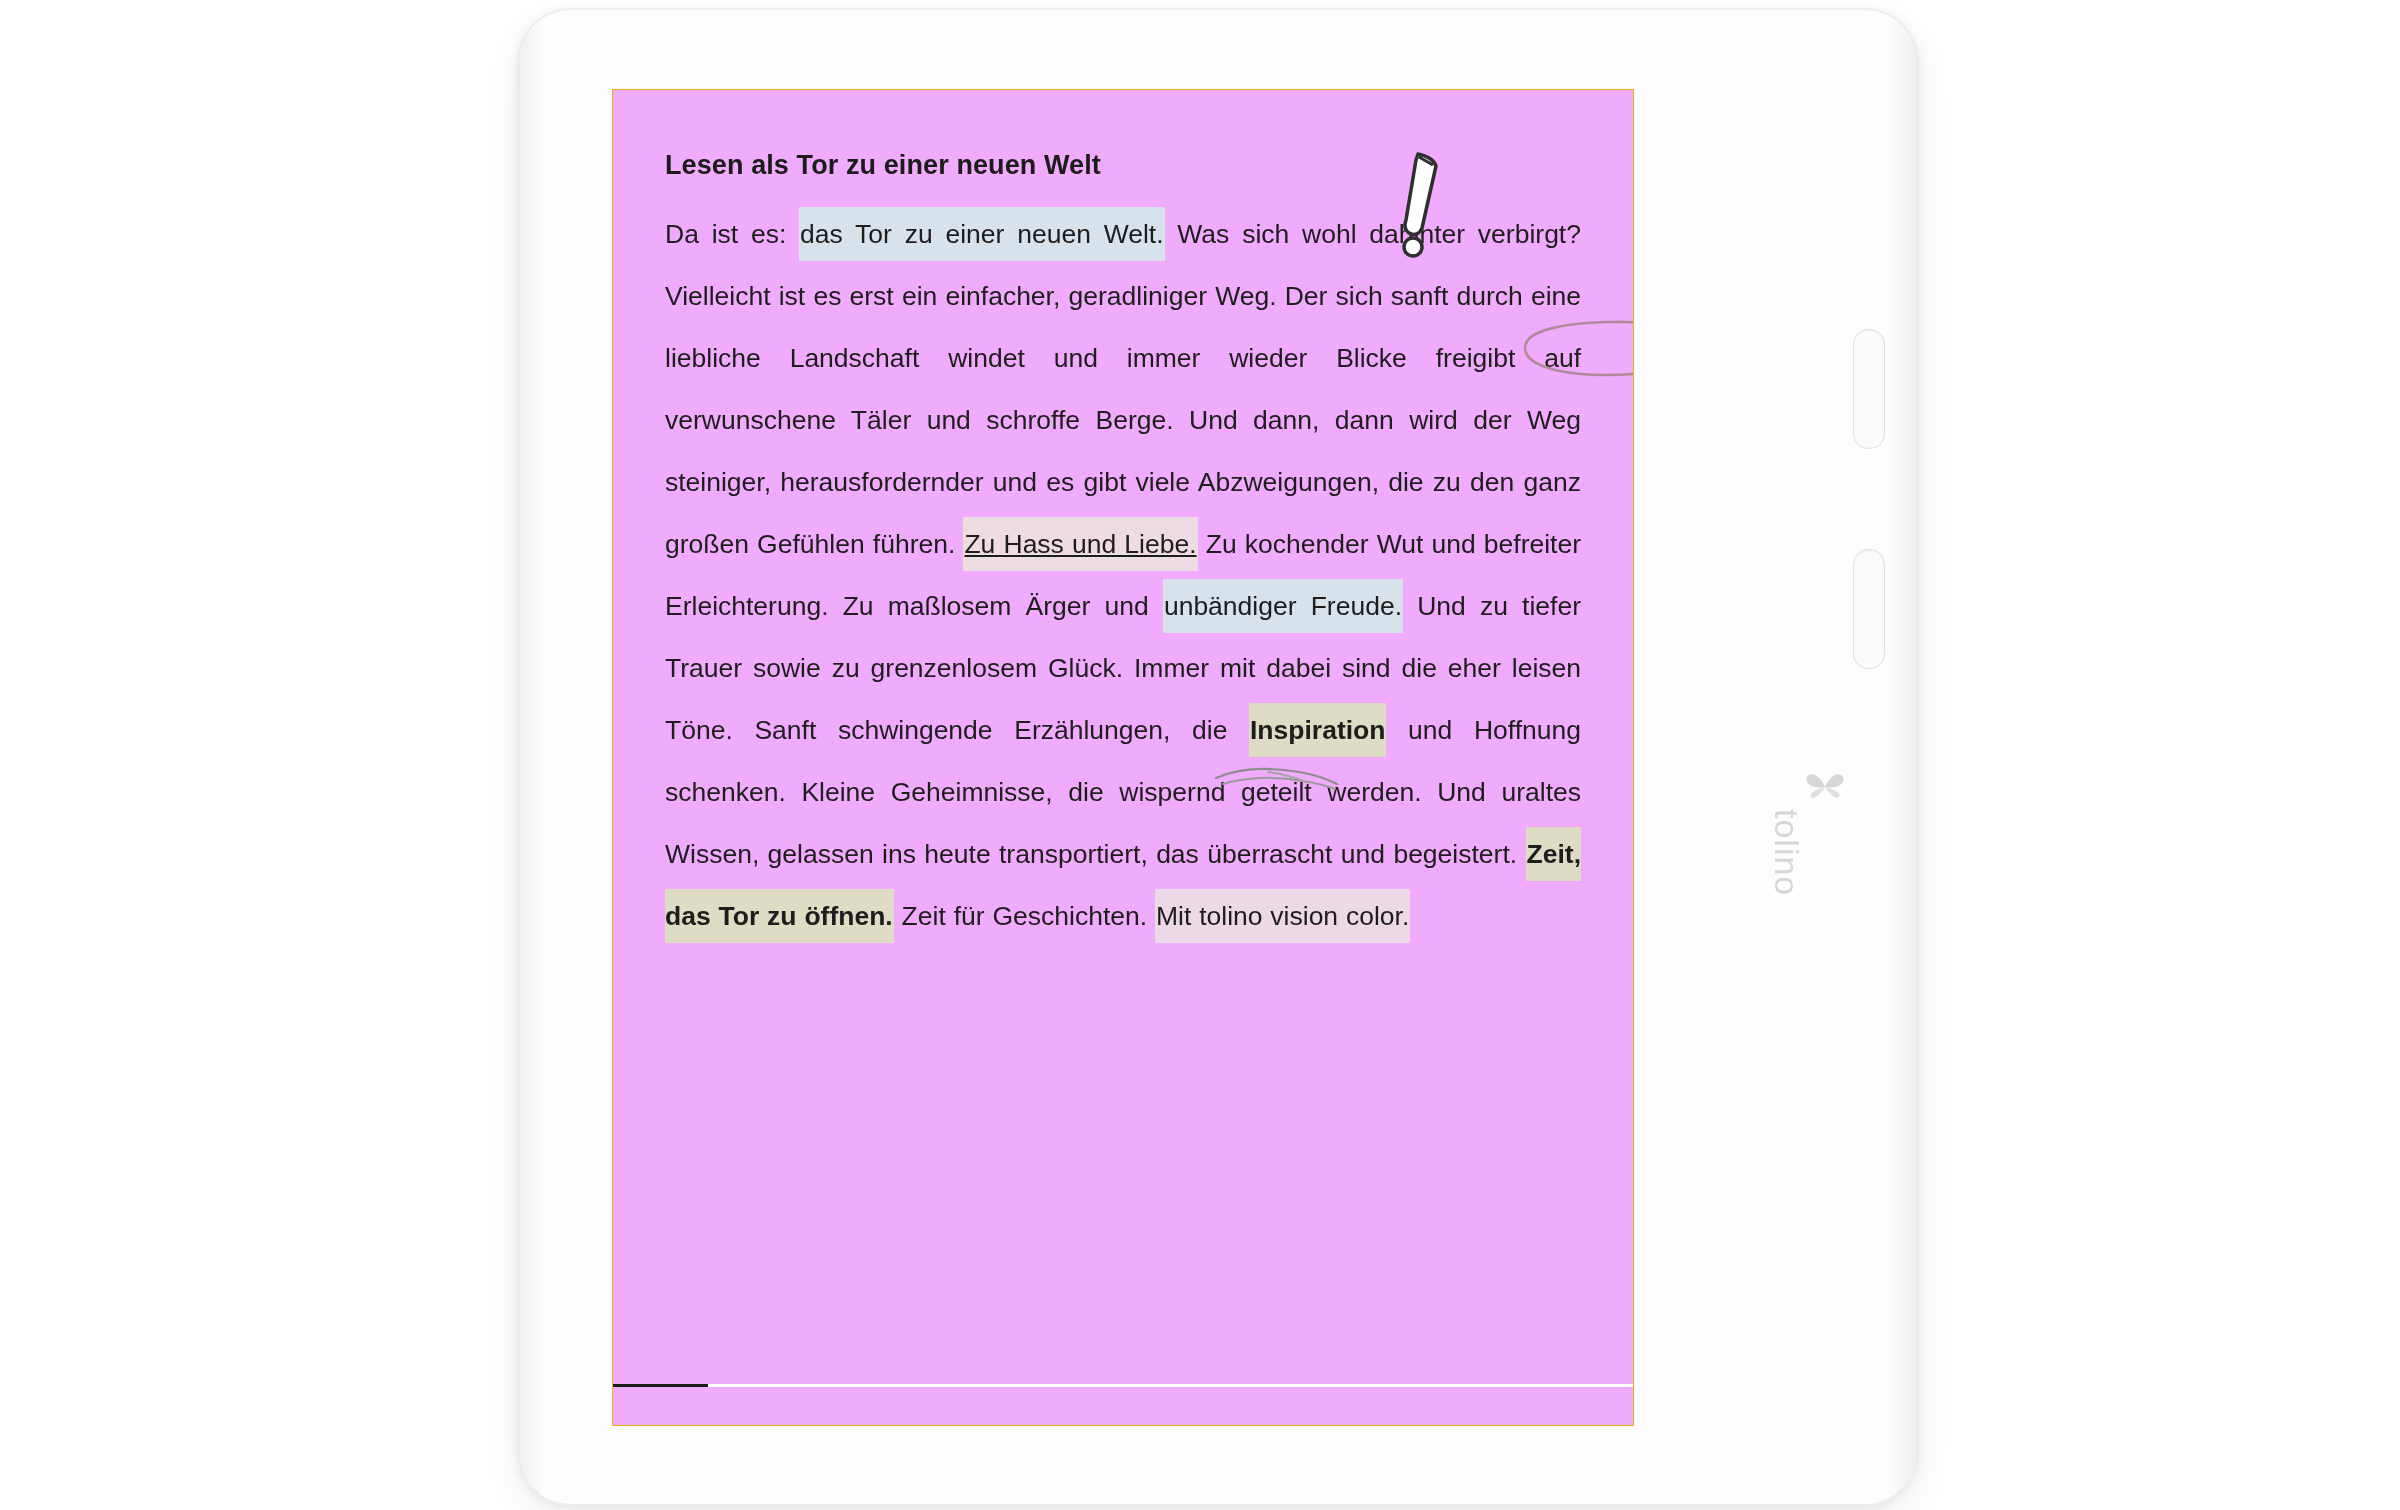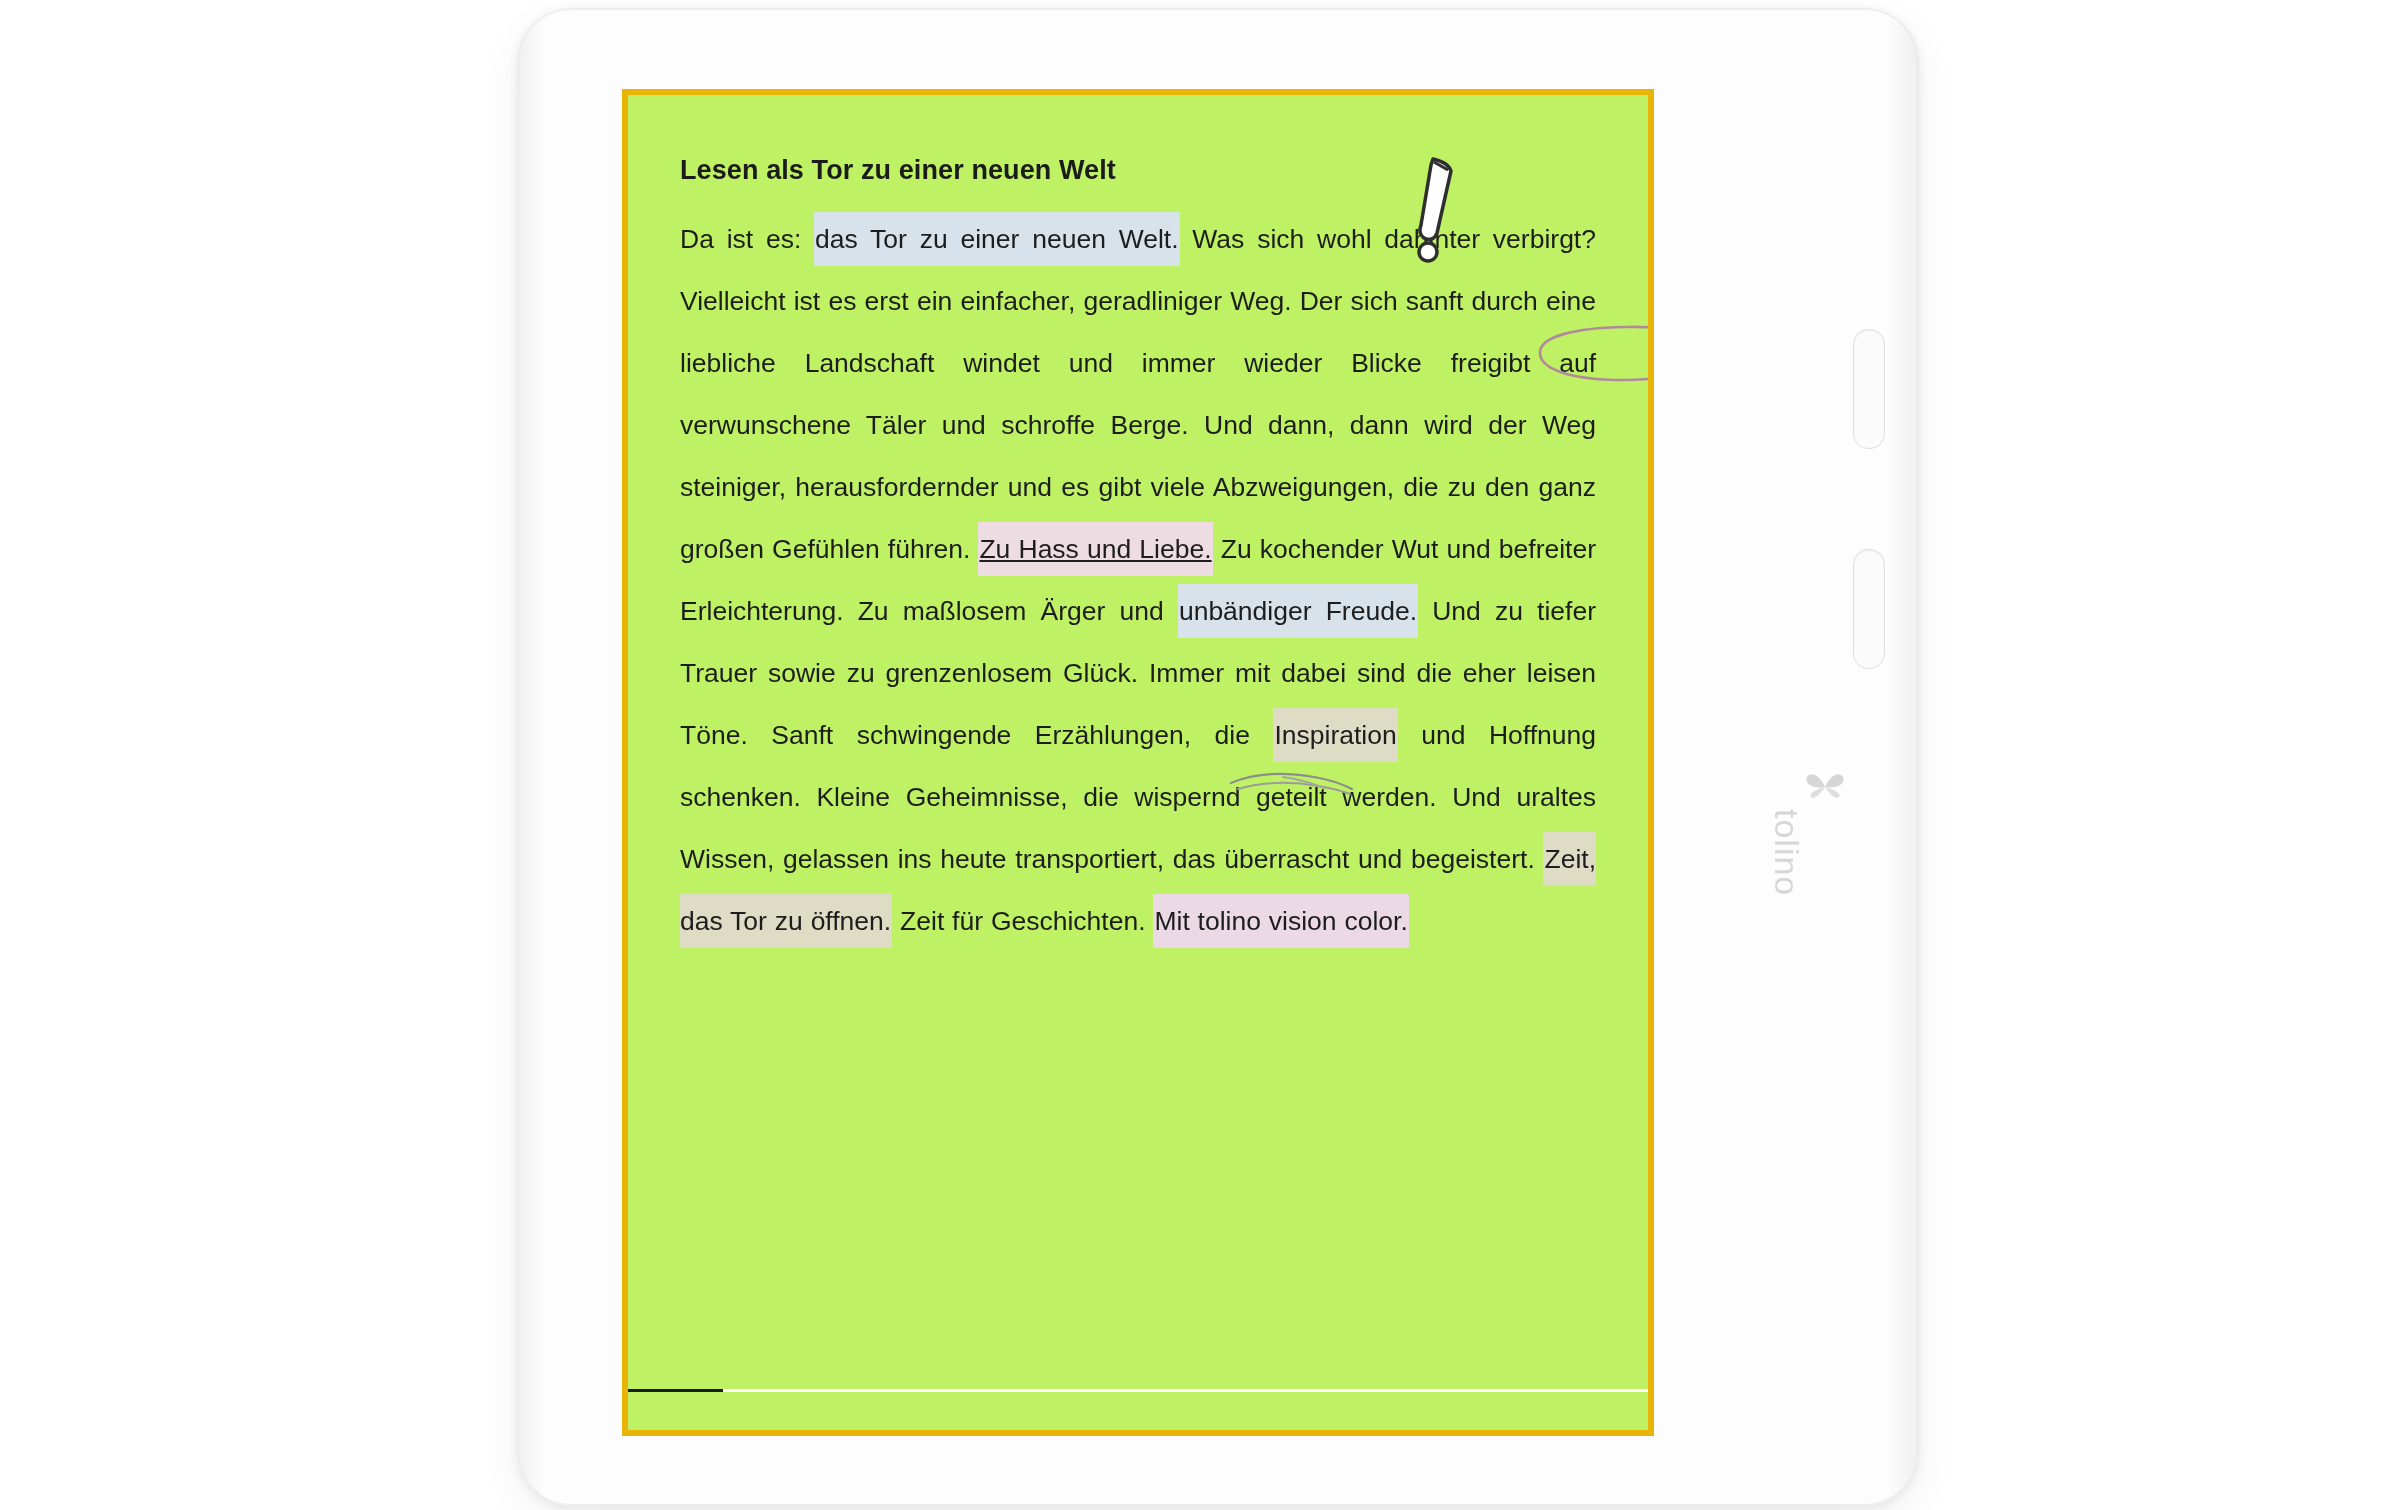--- a/index.html
+++ b/index.html
@@ -46,26 +46,26 @@
        rgba(228,228,228,0.55) 0px,
        rgba(255,255,255,0) 26px,
        rgba(255,255,255,0) calc(100% - 30px),
        rgba(224,224,224,0.5) 100%);
     pointer-events: none;
   }
 
   
   .screen {
     position: absolute;
-    left: 104px;
+    left: 94px;
     top: 80px;
     width: 1020px;
     height: 1335px;
-    background: #bef264;
-    border: 6px solid #eab308;
+    background: #f0abfc;
+    border: 1px solid #eab308;
     overflow: hidden;
   }
   .screen-inner {
     position: absolute;
     left: 0; top: 0; right: 0; bottom: 0;
     padding: 60px 52px 0 52px;
     box-sizing: border-box;
   }
 
   
@@ -88,21 +88,21 @@
     word-spacing: 0.5px;
   }
   .body-text mark {
     background: transparent;
     color: inherit;
     padding: 12px 1px;
     border-radius: 1px;
   }
   .hl-blue   { background: #d8e2ea !important; }
   .hl-pink   { background: #eedce3 !important; text-decoration: underline; }
-  .hl-olive  { background: #dedcc4 !important; }
+  .hl-olive  { background: #dedcc4 !important; font-weight: bold; }
   .hl-lilac  { background: #ecd9e6 !important; }
 
   
   .anno { position: absolute; pointer-events: none; }
 
   
   .anno-exclaim { left: 765px; top: 60px; }
 
   
   .anno-heart { left: 1020px; top: 203px; }

